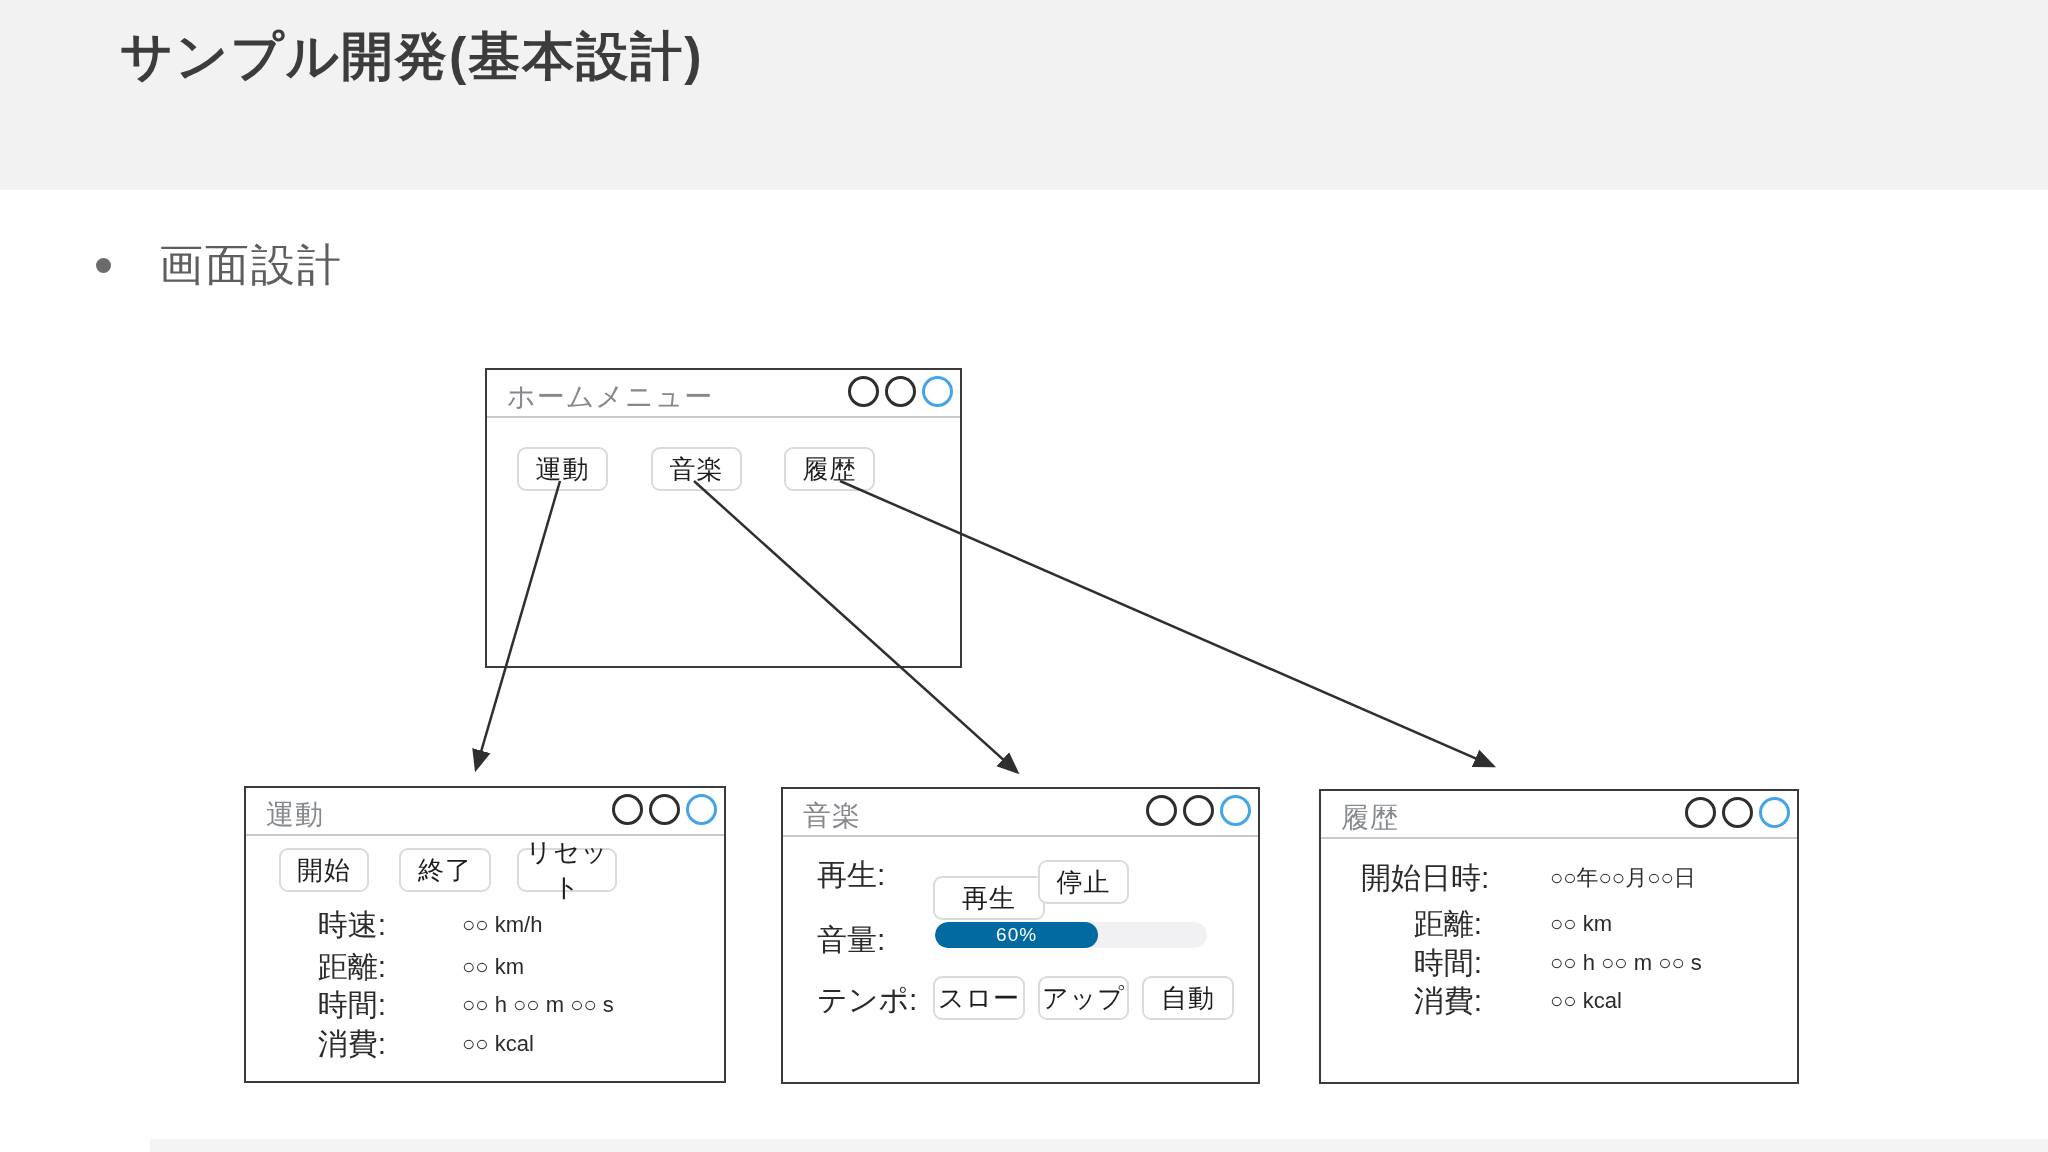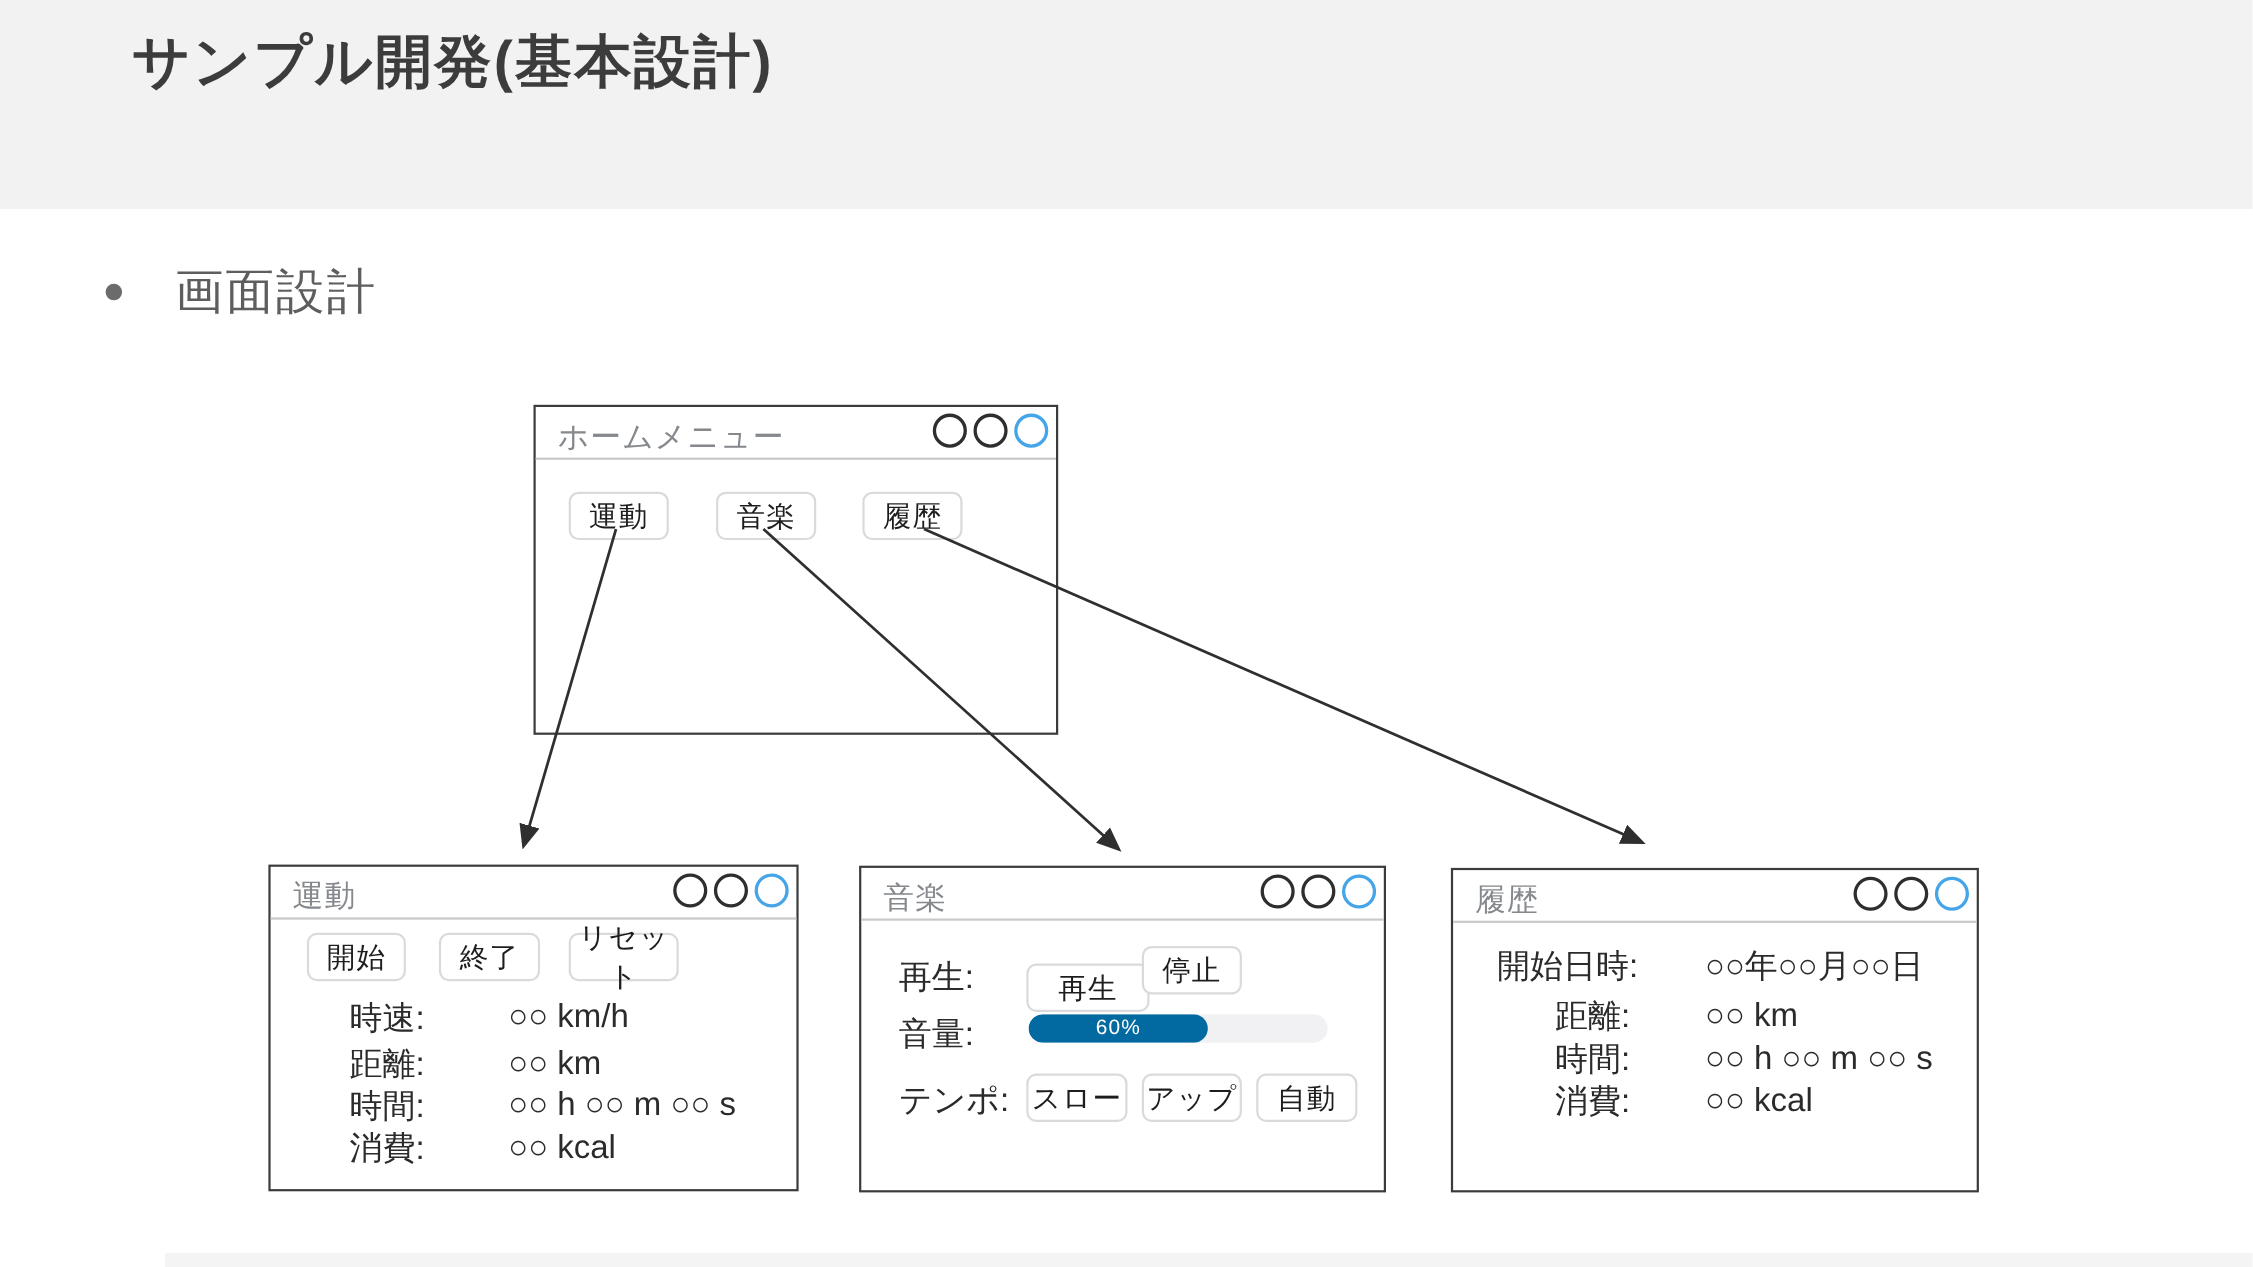--- a/index.html
+++ b/index.html
@@ -26,21 +26,21 @@
   .controls{position:absolute;right:7px;top:6px;display:flex;gap:6px;}
   .wc{width:31px;height:31px;border-radius:50%;border:3px solid #2e2e2e;box-sizing:border-box;background:#fff;}
   .wc.active{border-color:#45a5e8;}
 
   .mbtn{position:absolute;height:44px;background:#ffffff;border:2px solid #dadada;border-radius:9px;
         font-size:26px;color:#1d1d1d;font-family:inherit;letter-spacing:1px;padding:0;
         display:flex;align-items:center;justify-content:center;box-sizing:border-box;}
 
   .row{position:absolute;left:40px;right:12px;display:flex;align-items:center;height:36px;}
   .rlabel{font-size:30px;color:#2b2b2b;text-align:right;white-space:nowrap;}
-  .rvalue{font-size:30px;color:#2b2b2b;white-space:nowrap;}
+  .rvalue{font-size:22px;color:#2b2b2b;white-space:nowrap;}
   .exercise .rlabel{width:100px;}
   .exercise .rvalue{margin-left:76px;}
   .history .rlabel{width:121px;}
   .history .rvalue{margin-left:68px;}
 
   .mlabel{position:absolute;left:34px;font-size:30px;color:#2b2b2b;white-space:nowrap;}
 
   .vbar{position:absolute;left:152px;top:133px;width:272px;height:26px;background:#f1f1f3;
         border-radius:13px;overflow:hidden;}
   .vfill{height:100%;background:#0369a1;border-radius:13px;display:flex;align-items:center;justify-content:center;}
@@ -113,21 +113,21 @@
   <div class="mock-window music">
     <div class="titlebar">
       <span class="wtitle">音楽</span>
       <span class="controls">
         <span class="wc"></span>
         <span class="wc"></span>
         <span class="wc active"></span>
       </span>
     </div>
 
-    <span class="mlabel" style="top:79px">再生:</span>
+    <span class="mlabel" style="top:66px">再生:</span>
     <button class="mbtn" style="left:150px;top:87px;width:112px">再生</button>
     <button class="mbtn" style="left:255px;top:71px;width:91px">停止</button>
 
     <span class="mlabel" style="top:131px">音量:</span>
     <div class="vbar">
       <div class="vfill" style="width: 60%;">
         <span class="vtext">60%</span>
       </div>
     </div>
 

